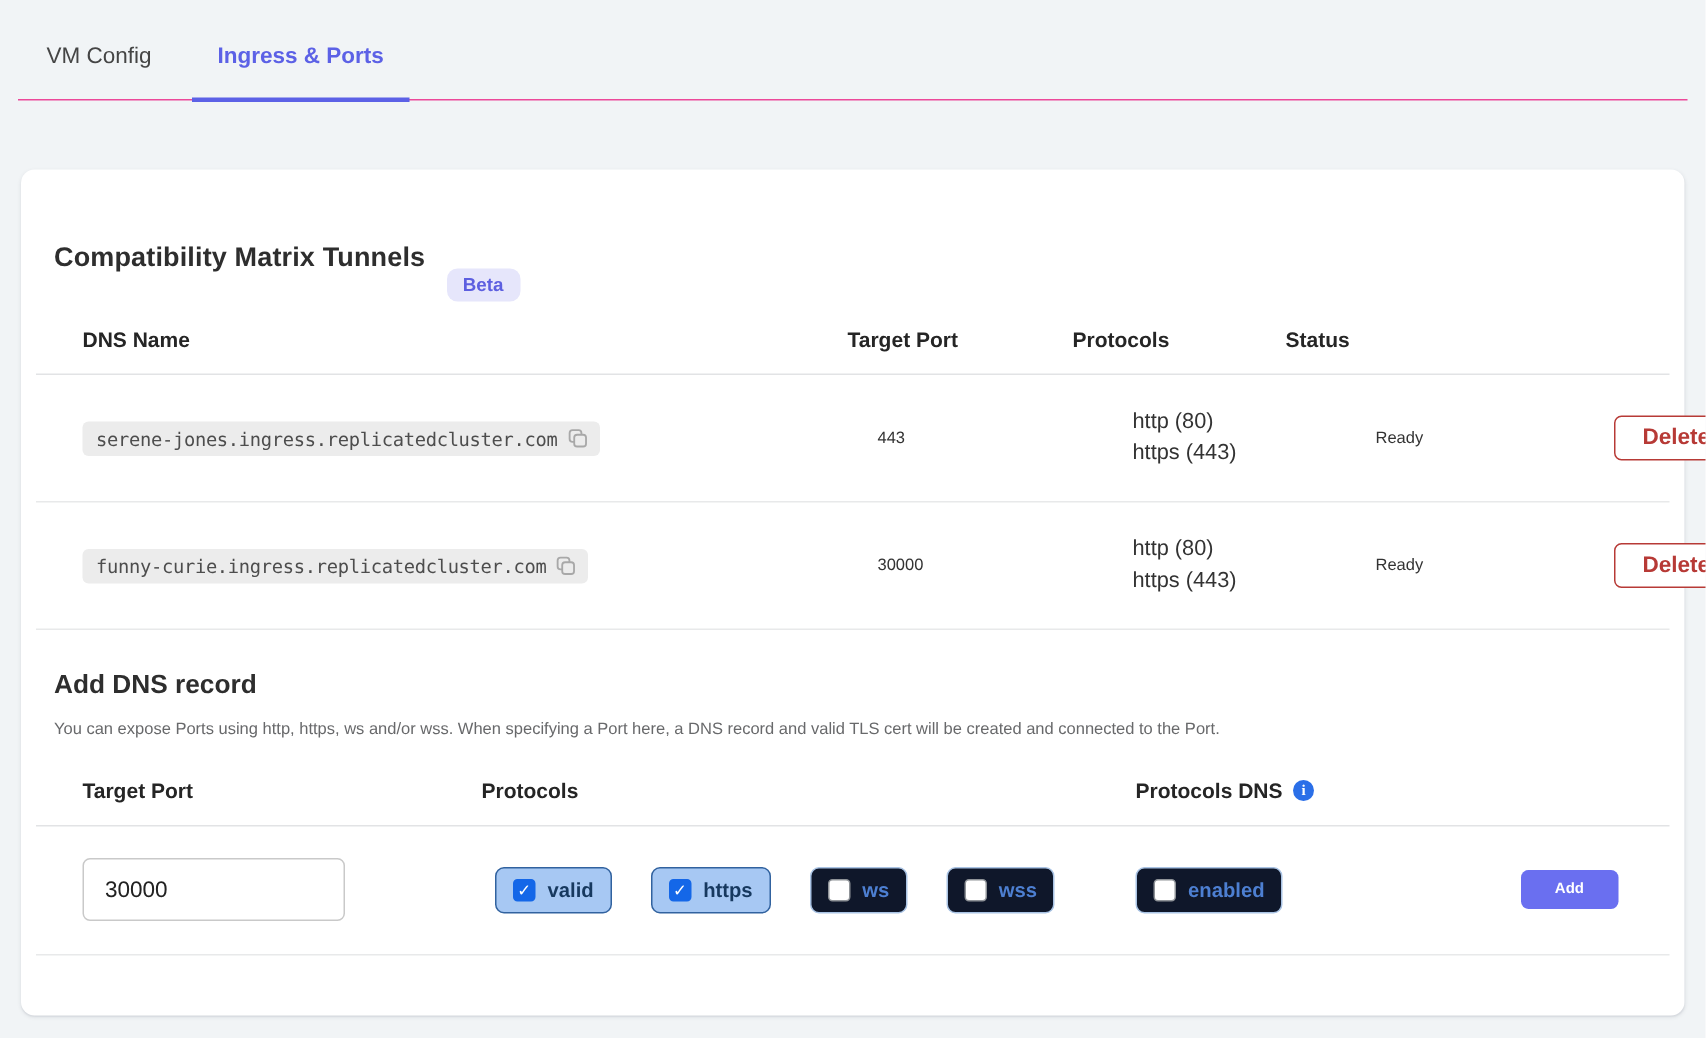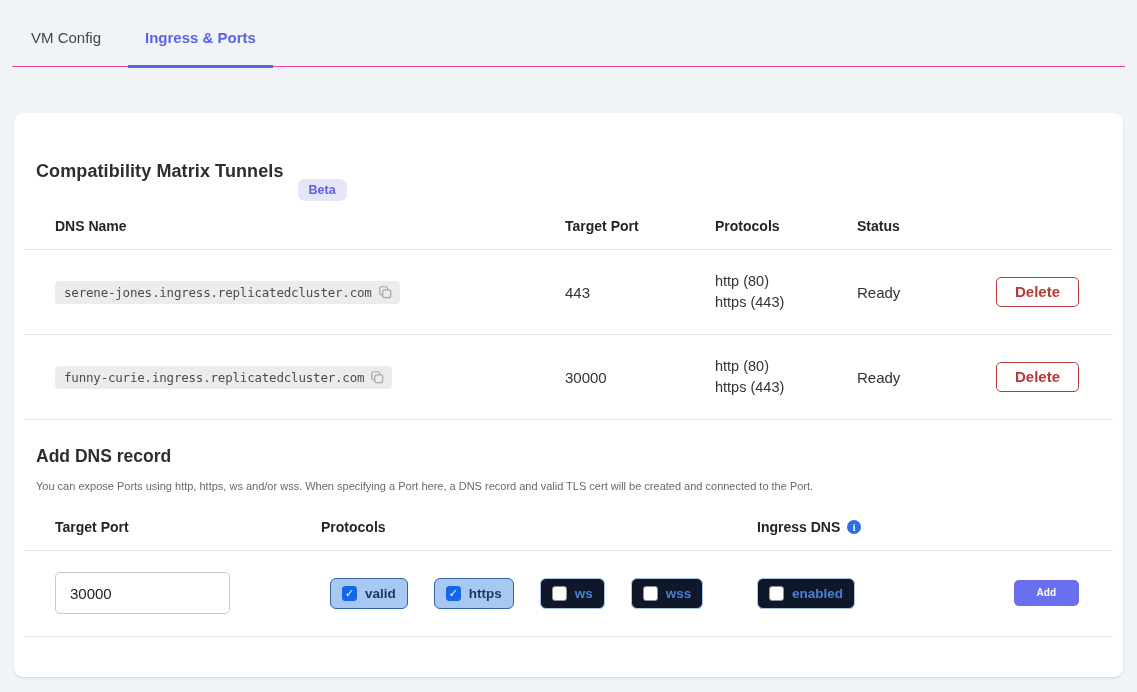--- a/index.html
+++ b/index.html
@@ -76,40 +76,41 @@
     border-bottom: 1px solid #e2e3e5;
   }
   .tbl-head .hd {
     font-size: 14px;
     font-weight: 700;
     color: #252525;
   }
   .tbl-row {
     height: 85px;
     border-bottom: 1px solid #e8e9ea;
+    gap: 20px;
   }
   .c-dns    { flex: 0 0 541px; padding-left: 31px; }
   .c-port   { flex: 0 0 150px; }
   .c-proto  { flex: 0 0 142px; }
   .c-status { flex: 0 0 139px; }
   .c-action { flex: 1; display: flex; justify-content: flex-end; padding-right: 35px; }
 
   .dns-pill {
     display: inline-flex;
     align-items: center;
     background: #ececec;
     border-radius: 4px;
     padding: 4px 8px 4px 9px;
     font-family: "DejaVu Sans Mono", "Liberation Mono", monospace;
     font-size: 12.5px;
     color: #4d4d4d;
     letter-spacing: -0.2px;
   }
   .copy-icon { margin-left: 6px; display: inline-flex; }
-  .cell-text { font-size: 15px; color: #333; }
+  .cell-text { font-size: 11px; color: #333; }
   .proto-lines { font-size: 14.5px; color: #333; line-height: 21px; }
 
   .delete-btn {
     background: #ffffff;
     border: 1.5px solid #b73a36;
     color: #b73a36;
     font-family: inherit;
     font-size: 15px;
     font-weight: 700;
     padding: 5px 18px 6px;
@@ -302,21 +303,21 @@
     </div>
   </div>
 
   <div class="add-title">Add DNS record</div>
   <div class="add-desc">You can expose Ports using http, https, ws and/or wss. When specifying a Port here, a DNS record and valid TLS cert will be created and connected to the Port.</div>
 
   <div class="form-head">
     <div class="f-port hd">Target Port</div>
     <div class="f-proto hd">Protocols</div>
     <div class="f-wild">
-      <span class="hd">Ingress DNS</span>
+      <span class="hd">Protocols DNS</span>
       <span class="info-icon">i</span>
     </div>
     <div class="f-end"></div>
   </div>
 
   <div class="form-row">
     <div class="f-port">
       <input class="port-input" value="30000" style="">
     </div>
     <div class="f-proto">

